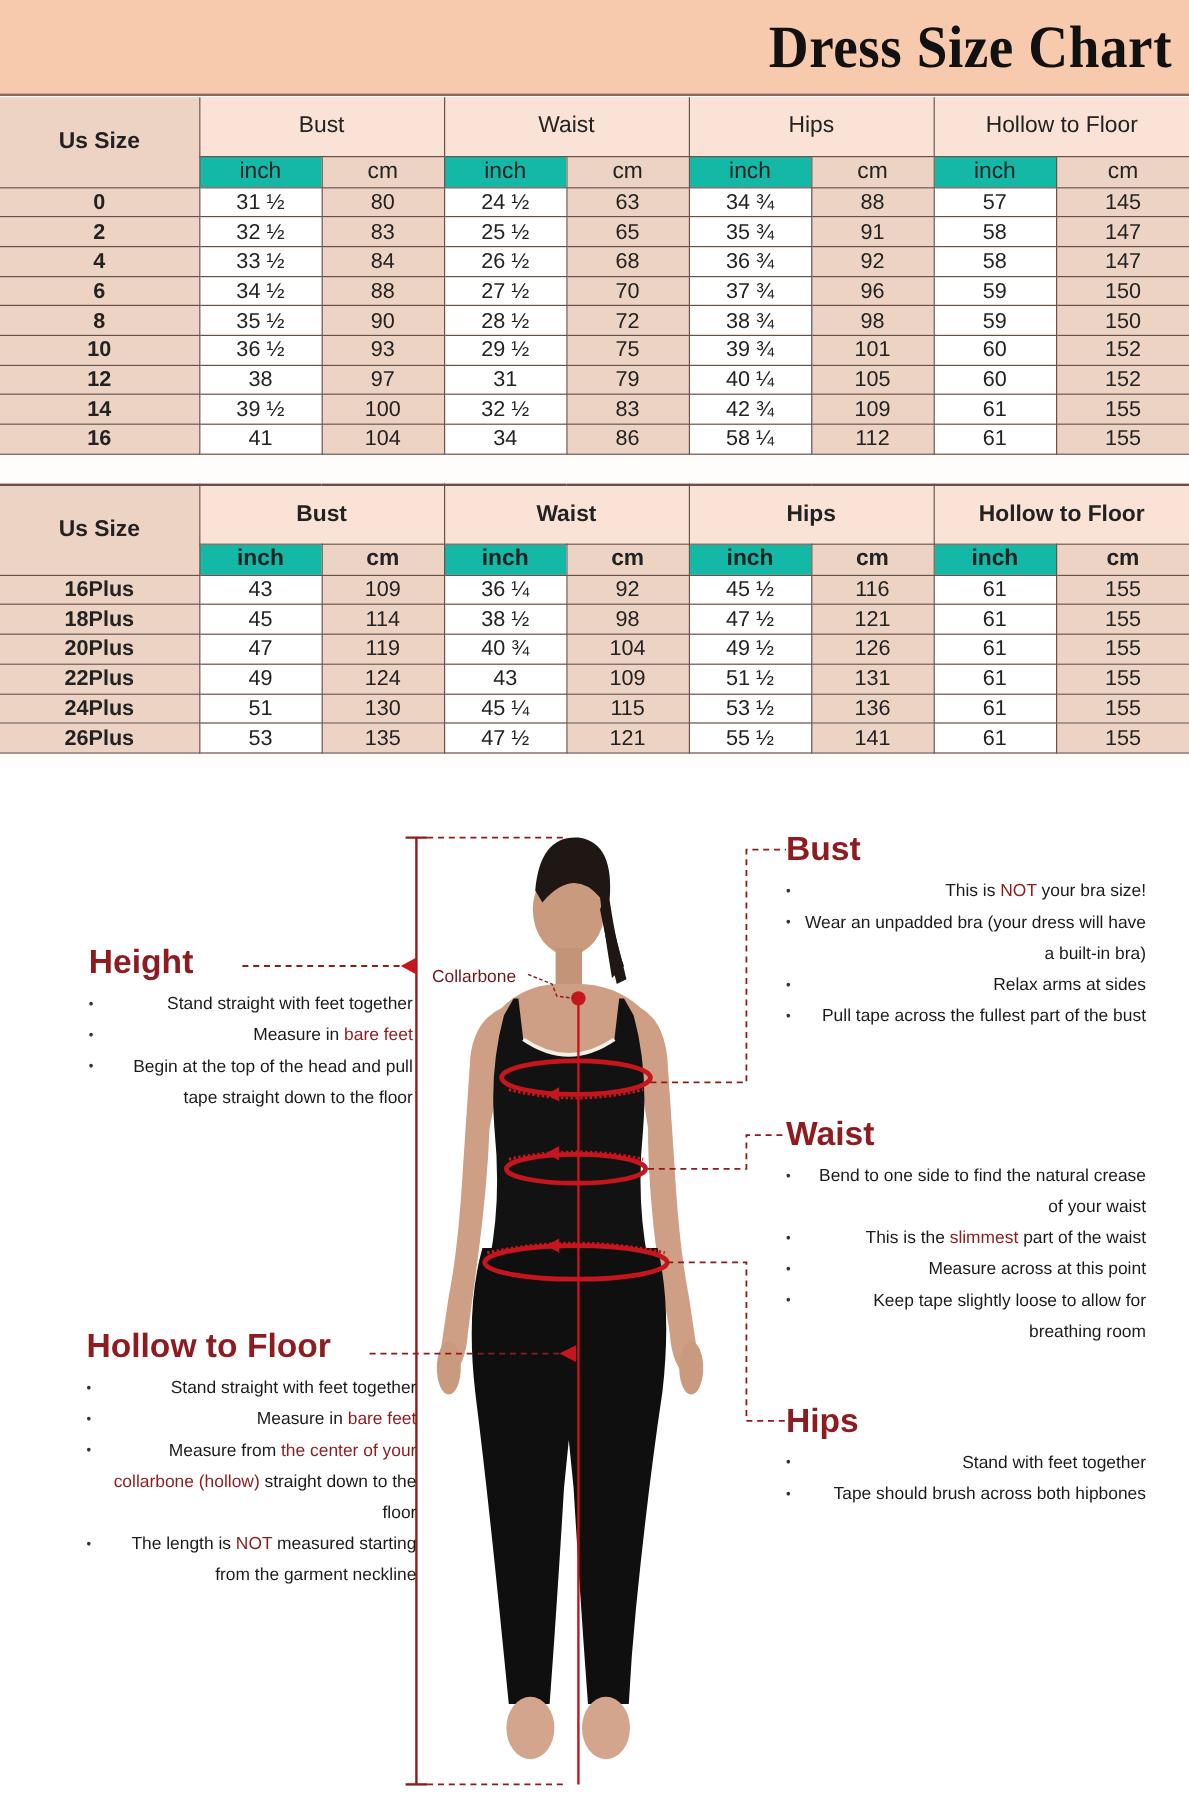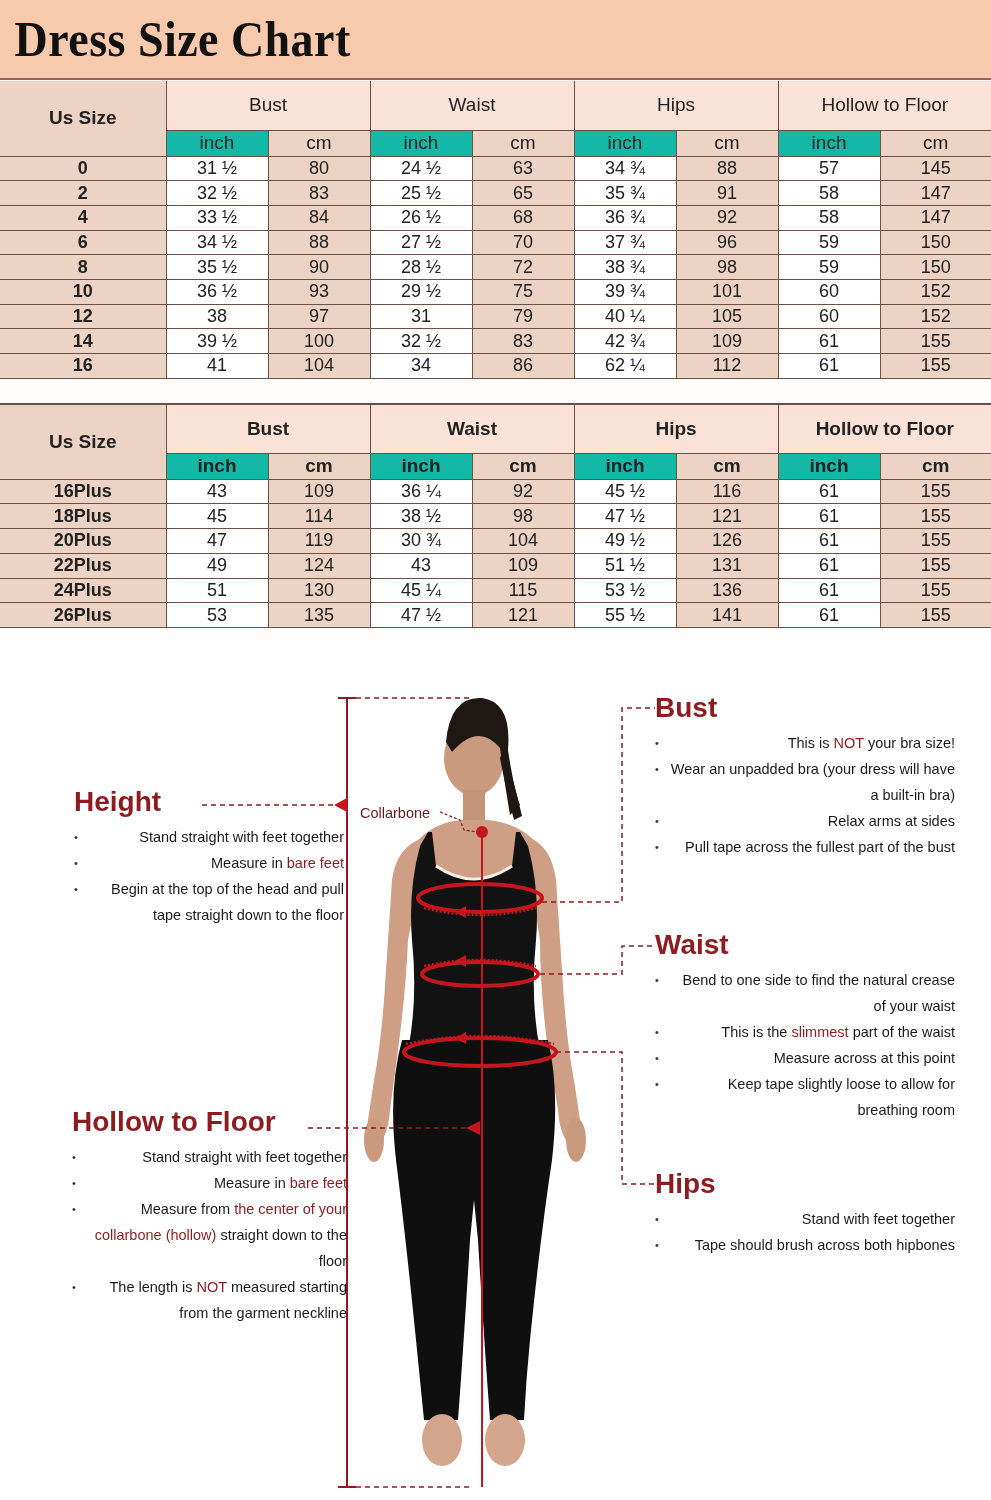--- a/index.html
+++ b/index.html
@@ -2,21 +2,21 @@
 <html><head>
 <meta charset="utf-8">
 <style>
   * { box-sizing: border-box; margin: 0; padding: 0; }
   html, body { width: 991px; height: 1500px; background: #fffdfb; overflow: hidden; }
   body { font-family: "Liberation Sans", "DejaVu Sans", sans-serif; color: #222; position: relative; }
 
   .title-bar {
     position: absolute; left: 0; top: 0; width: 991px; height: 80px;
     background: #f7c9ad; border-bottom: 2px solid #8a6a5a;
-    display: flex; align-items: center; justify-content: flex-start;
+    display: flex; align-items: center; justify-content: flex-end;
   }
   .title-bar h1 {
     font-family: "Liberation Serif", "DejaVu Serif", serif;
     font-size: 50px; font-weight: bold; color: #111; letter-spacing: 0.5px;
     transform: scaleX(0.92);
   }
 
   table.size-table {
     position: absolute; left: 0; width: 991px;
     border-collapse: collapse; table-layout: fixed;
@@ -186,21 +186,21 @@
         <td class="c-cm">109</td>
         <td class="c-inch">61</td>
         <td class="c-cm">155</td>
       </tr>
       <tr style="height: 24.7px;">
         <td class="c-size">16</td>
         <td class="c-inch">41</td>
         <td class="c-cm">104</td>
         <td class="c-inch">34</td>
         <td class="c-cm">86</td>
-        <td class="c-inch">62 ¼</td>
+        <td class="c-inch">58 ¼</td>
         <td class="c-cm">112</td>
         <td class="c-inch">61</td>
         <td class="c-cm">155</td>
       </tr>
     </tbody>
 </table>
 
 <table class="size-table" id="table-plus">
   <colgroup>
     <col style="width:166px">
@@ -252,21 +252,21 @@
         <td class="c-cm">98</td>
         <td class="c-inch">47 ½</td>
         <td class="c-cm">121</td>
         <td class="c-inch">61</td>
         <td class="c-cm">155</td>
       </tr>
       <tr style="height: 24.8px;">
         <td class="c-size">20Plus</td>
         <td class="c-inch">47</td>
         <td class="c-cm">119</td>
-        <td class="c-inch">30 ¾</td>
+        <td class="c-inch">40 ¾</td>
         <td class="c-cm">104</td>
         <td class="c-inch">49 ½</td>
         <td class="c-cm">126</td>
         <td class="c-inch">61</td>
         <td class="c-cm">155</td>
       </tr>
       <tr style="height: 24.8px;">
         <td class="c-size">22Plus</td>
         <td class="c-inch">49</td>
         <td class="c-cm">124</td>

